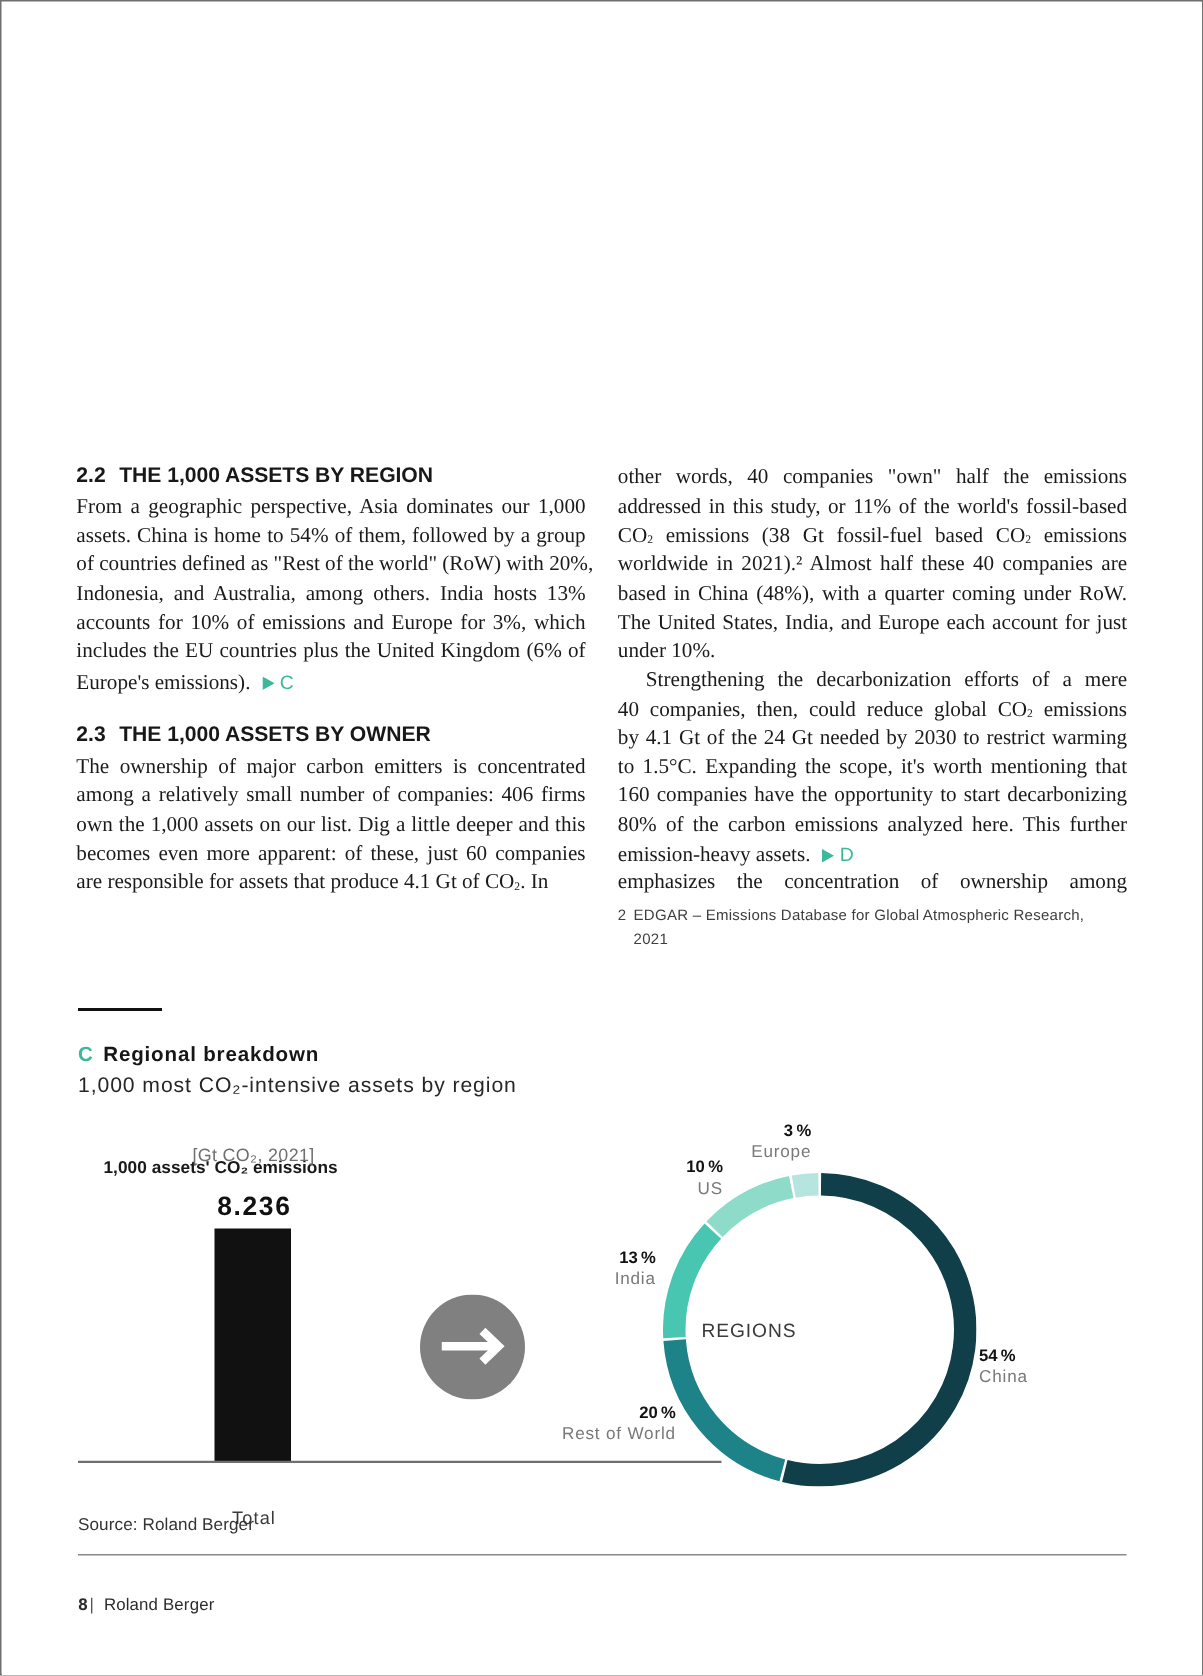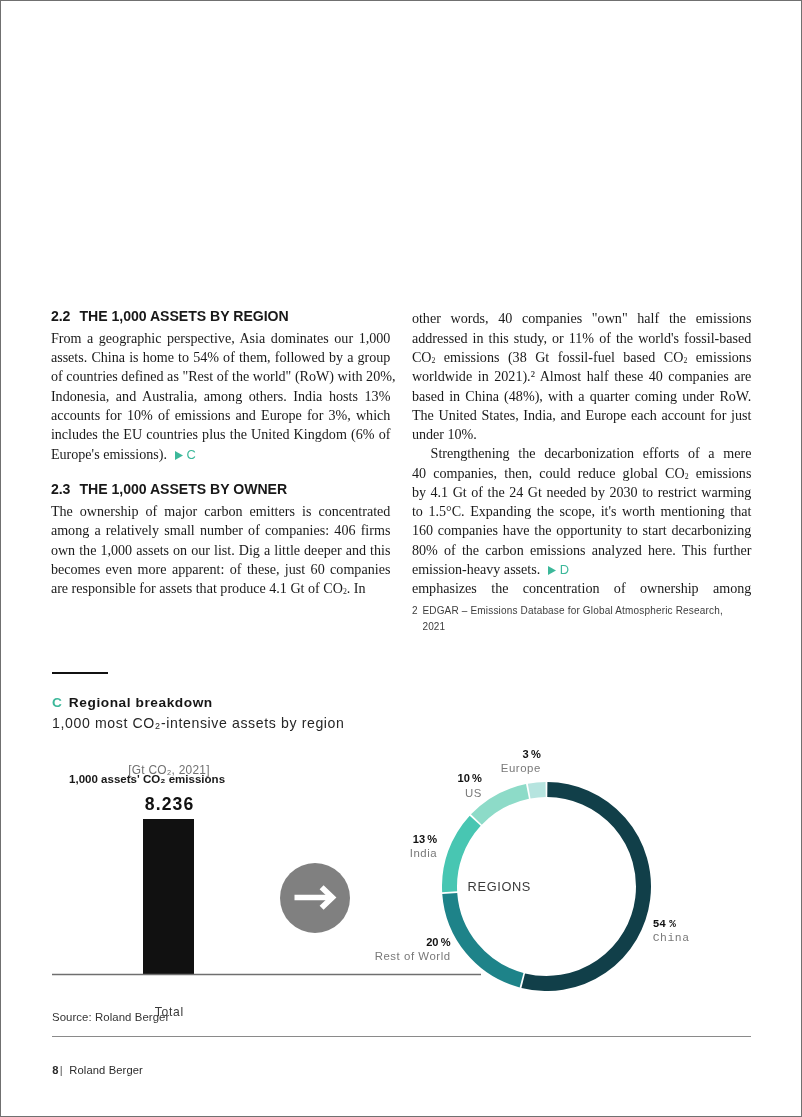--- a/index.html
+++ b/index.html
@@ -160,21 +160,21 @@
 
   <svg class="donut" viewBox="0 0 209 209">
         <path d="M 105.35 7.50 A 97 97 0 1 1 81.20 198.66" stroke="#113f49" stroke-width="15" fill="none"></path>
         <path d="M 79.55 198.24 A 97 97 0 0 1 7.75 111.44" stroke="#1e8389" stroke-width="15" fill="none"></path>
         <path d="M 7.64 109.74 A 97 97 0 0 1 33.21 38.72" stroke="#48c6b2" stroke-width="15" fill="none"></path>
         <path d="M 34.37 37.48 A 97 97 0 0 1 85.49 9.38" stroke="#8ddbc8" stroke-width="15" fill="none"></path>
         <path d="M 87.16 9.06 A 97 97 0 0 1 103.65 7.50" stroke="#b6e4df" stroke-width="15" fill="none"></path>
       </svg>
   <div class="regions">REGIONS</div>
   <div>
-        <div class="donutlabel" style="left: 651.7px; top: 916px; font-family: Liberation Mono, monospace;"><b>54 %</b><span>China</span></div>
+        <div class="donutlabel" style="left: 651.7px; top: 896px;"><b>54 %</b><span>China</span></div>
         <div class="donutlabel r" style="right: 350.4px; top: 933.8px;"><b>20 %</b><span>Rest of World</span></div>
         <div class="donutlabel r" style="right: 363.8px; top: 830.6px;"><b>13 %</b><span>India</span></div>
         <div class="donutlabel r" style="right: 319px; top: 770.3px;"><b>10 %</b><span>US</span></div>
         <div class="donutlabel r" style="right: 260.2px; top: 746px;"><b>3 %</b><span>Europe</span></div>
       </div>
 
   <div class="source">Source: Roland Berger</div>
   <div class="footrule"></div>
   <div class="footer"><span class="pg">8</span><span class="fsep">|</span><span>Roland Berger</span></div>
 

